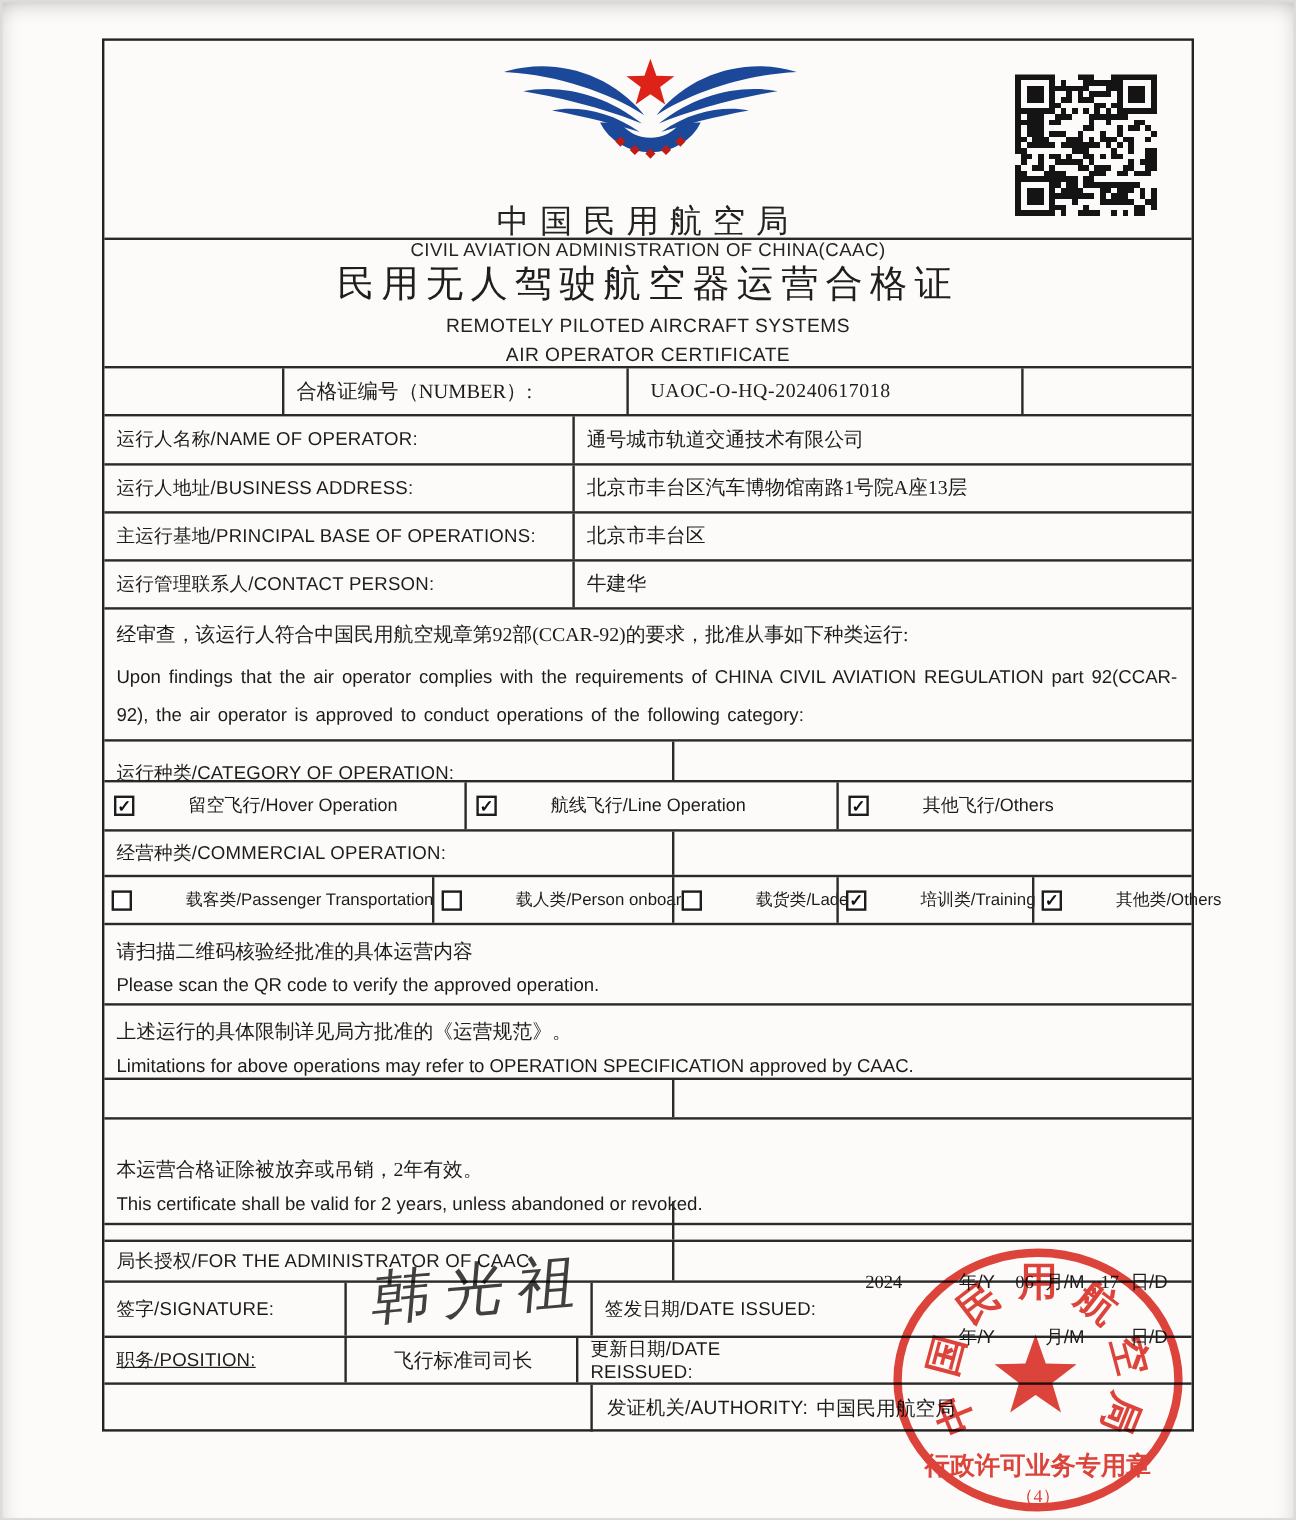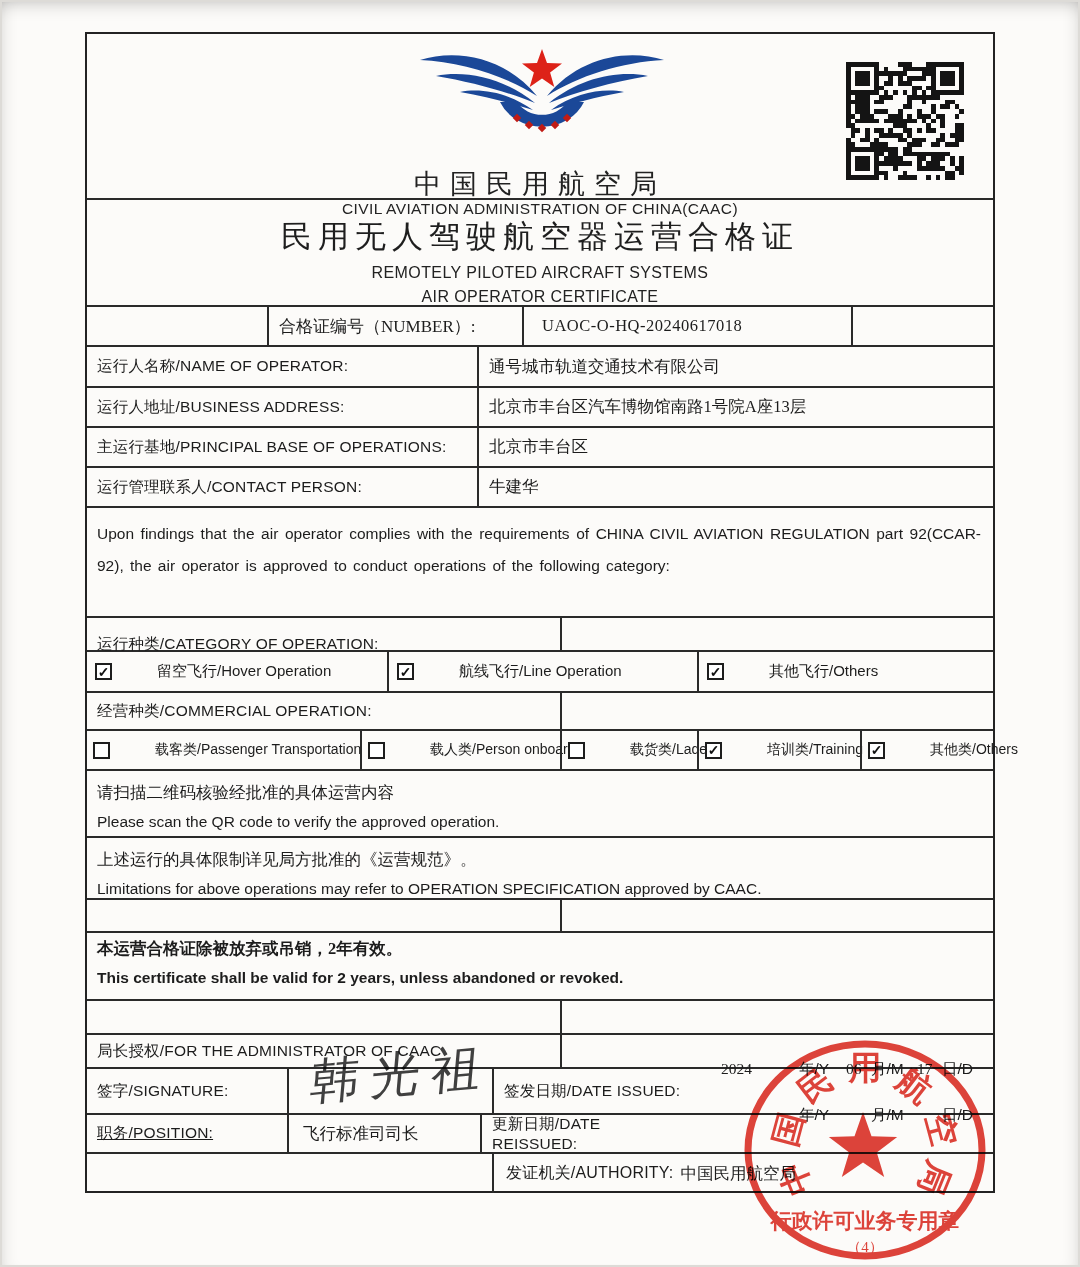--- a/index.html
+++ b/index.html
@@ -456,21 +456,21 @@
     </div>
 
     <div class="row" style="top:166px;height:107px;">
       <div class="title-cn">民用无人驾驶航空器运营合格证</div>
       <div class="title-en l1">REMOTELY PILOTED AIRCRAFT SYSTEMS</div>
       <div class="title-en l2">AIR OPERATOR CERTIFICATE</div>
     </div>
 
     <div class="row" style="top:273px;height:40px;">
       <div class="cell" style="left:0;width:148px;"></div>
-      <div class="cell bl" style="left:148px;width:287px;margin-left:32px;">
+      <div class="cell bl" style="left:148px;width:287px;">
         <span class="serif" style="font-size:17px;">合格证编号（NUMBER）:</span>
       </div>
       <div class="cell bl" style="left:435px;width:329px;padding-left:18px;">
         <span class="serif" style="font-size:16.5px;letter-spacing:.5px;">UAOC-O-HQ-20240617018</span>
       </div>
       <div class="cell bl" style="left:764px;right:0;"></div>
     </div>
 
     <div class="row" style="top:313px;height:41px;">
       <div class="cell" style="left:0;width:390px;">
@@ -500,20 +500,21 @@
       <div class="cell" style="left:0;width:390px;">
           <span class="lbl">运行管理联系人/CONTACT PERSON:</span>
         </div>
       <div class="cell bl" style="left:390px;right:0;">
           <span class="val">牛建华</span>
         </div>
     </div>
 
     <div class="row" style="top:474px;height:110px;">
       <div class="para">
+        <div class="cn">经审查，该运行人符合中国民用航空规章第92部(CCAR-92)的要求，批准从事如下种类运行:</div>
         <div class="en">Upon findings that the air operator complies with the requirements of CHINA CIVIL AVIATION REGULATION part 92(CCAR-92), the air operator is approved to conduct operations of the following category:</div>
       </div>
     </div>
 
     <div class="row" style="top:584px;height:34px;">
       <div class="cell" style="left:0;width:473px;margin-top:20px;">
           <span class="lbl">运行种类/CATEGORY OF OPERATION:</span>
         </div>
       <div class="cell bl" style="left:473px;right:0;"></div>
     </div>
@@ -587,21 +588,21 @@
     <div class="row two-line" style="top:804px;height:62px;">
       <div class="cn">上述运行的具体限制详见局方批准的《运营规范》。</div>
       <div class="en">Limitations for above operations may refer to OPERATION SPECIFICATION approved by CAAC.</div>
     </div>
 
     <div class="row" style="top:866px;height:33px;">
       <div class="cell" style="left:0;width:473px;"></div>
       <div class="cell bl" style="left:473px;right:0;"></div>
     </div>
 
-    <div class="row two-line" style="top:899px;height:68px;padding-top:2px;font-weight:bold;">
+    <div class="row two-line" style="top:899px;height:88px;padding-top:28px;">
       <div class="cn">本运营合格证除被放弃或吊销，2年有效。</div>
       <div class="en">This certificate shall be valid for 2 years, unless abandoned or revoked.</div>
     </div>
 
     <div class="row" style="top:967px;height:34px;">
       <div class="cell" style="left:0;width:473px;"></div>
       <div class="cell bl" style="left:473px;right:0;"></div>
     </div>
 
     <div class="row" style="top:1001px;height:34px;">
@@ -626,21 +627,21 @@
         <span style="left:172px;">月/M</span>
         <span class="serif" style="left:218px;">17</span>
         <span style="left:243px;">日/D</span>
       </div>
     </div>
 
     <div class="row" style="top:1081px;height:39px;">
       <div class="cell" style="left:0;width:200px;text-decoration:underline;">
           <span class="lbl">职务/POSITION:</span>
         </div>
-      <div class="cell bl" style="left:200px;width:182px;padding-left:14px;">
+      <div class="cell bl" style="left:200px;width:182px;padding-left:14px;justify-content:center;">
         <span class="val">飞行标准司司长</span>
       </div>
       <div class="cell bl" style="left:393px;width:205px;">
           <span class="lbl">更新日期/DATE REISSUED:</span>
         </div>
       <div class="cell bl date-cell nopad" style="left:610px;right:0;">
         <span style="left:100px;">年/Y</span>
         <span style="left:172px;">月/M</span>
         <span style="left:243px;">日/D</span>
       </div>

